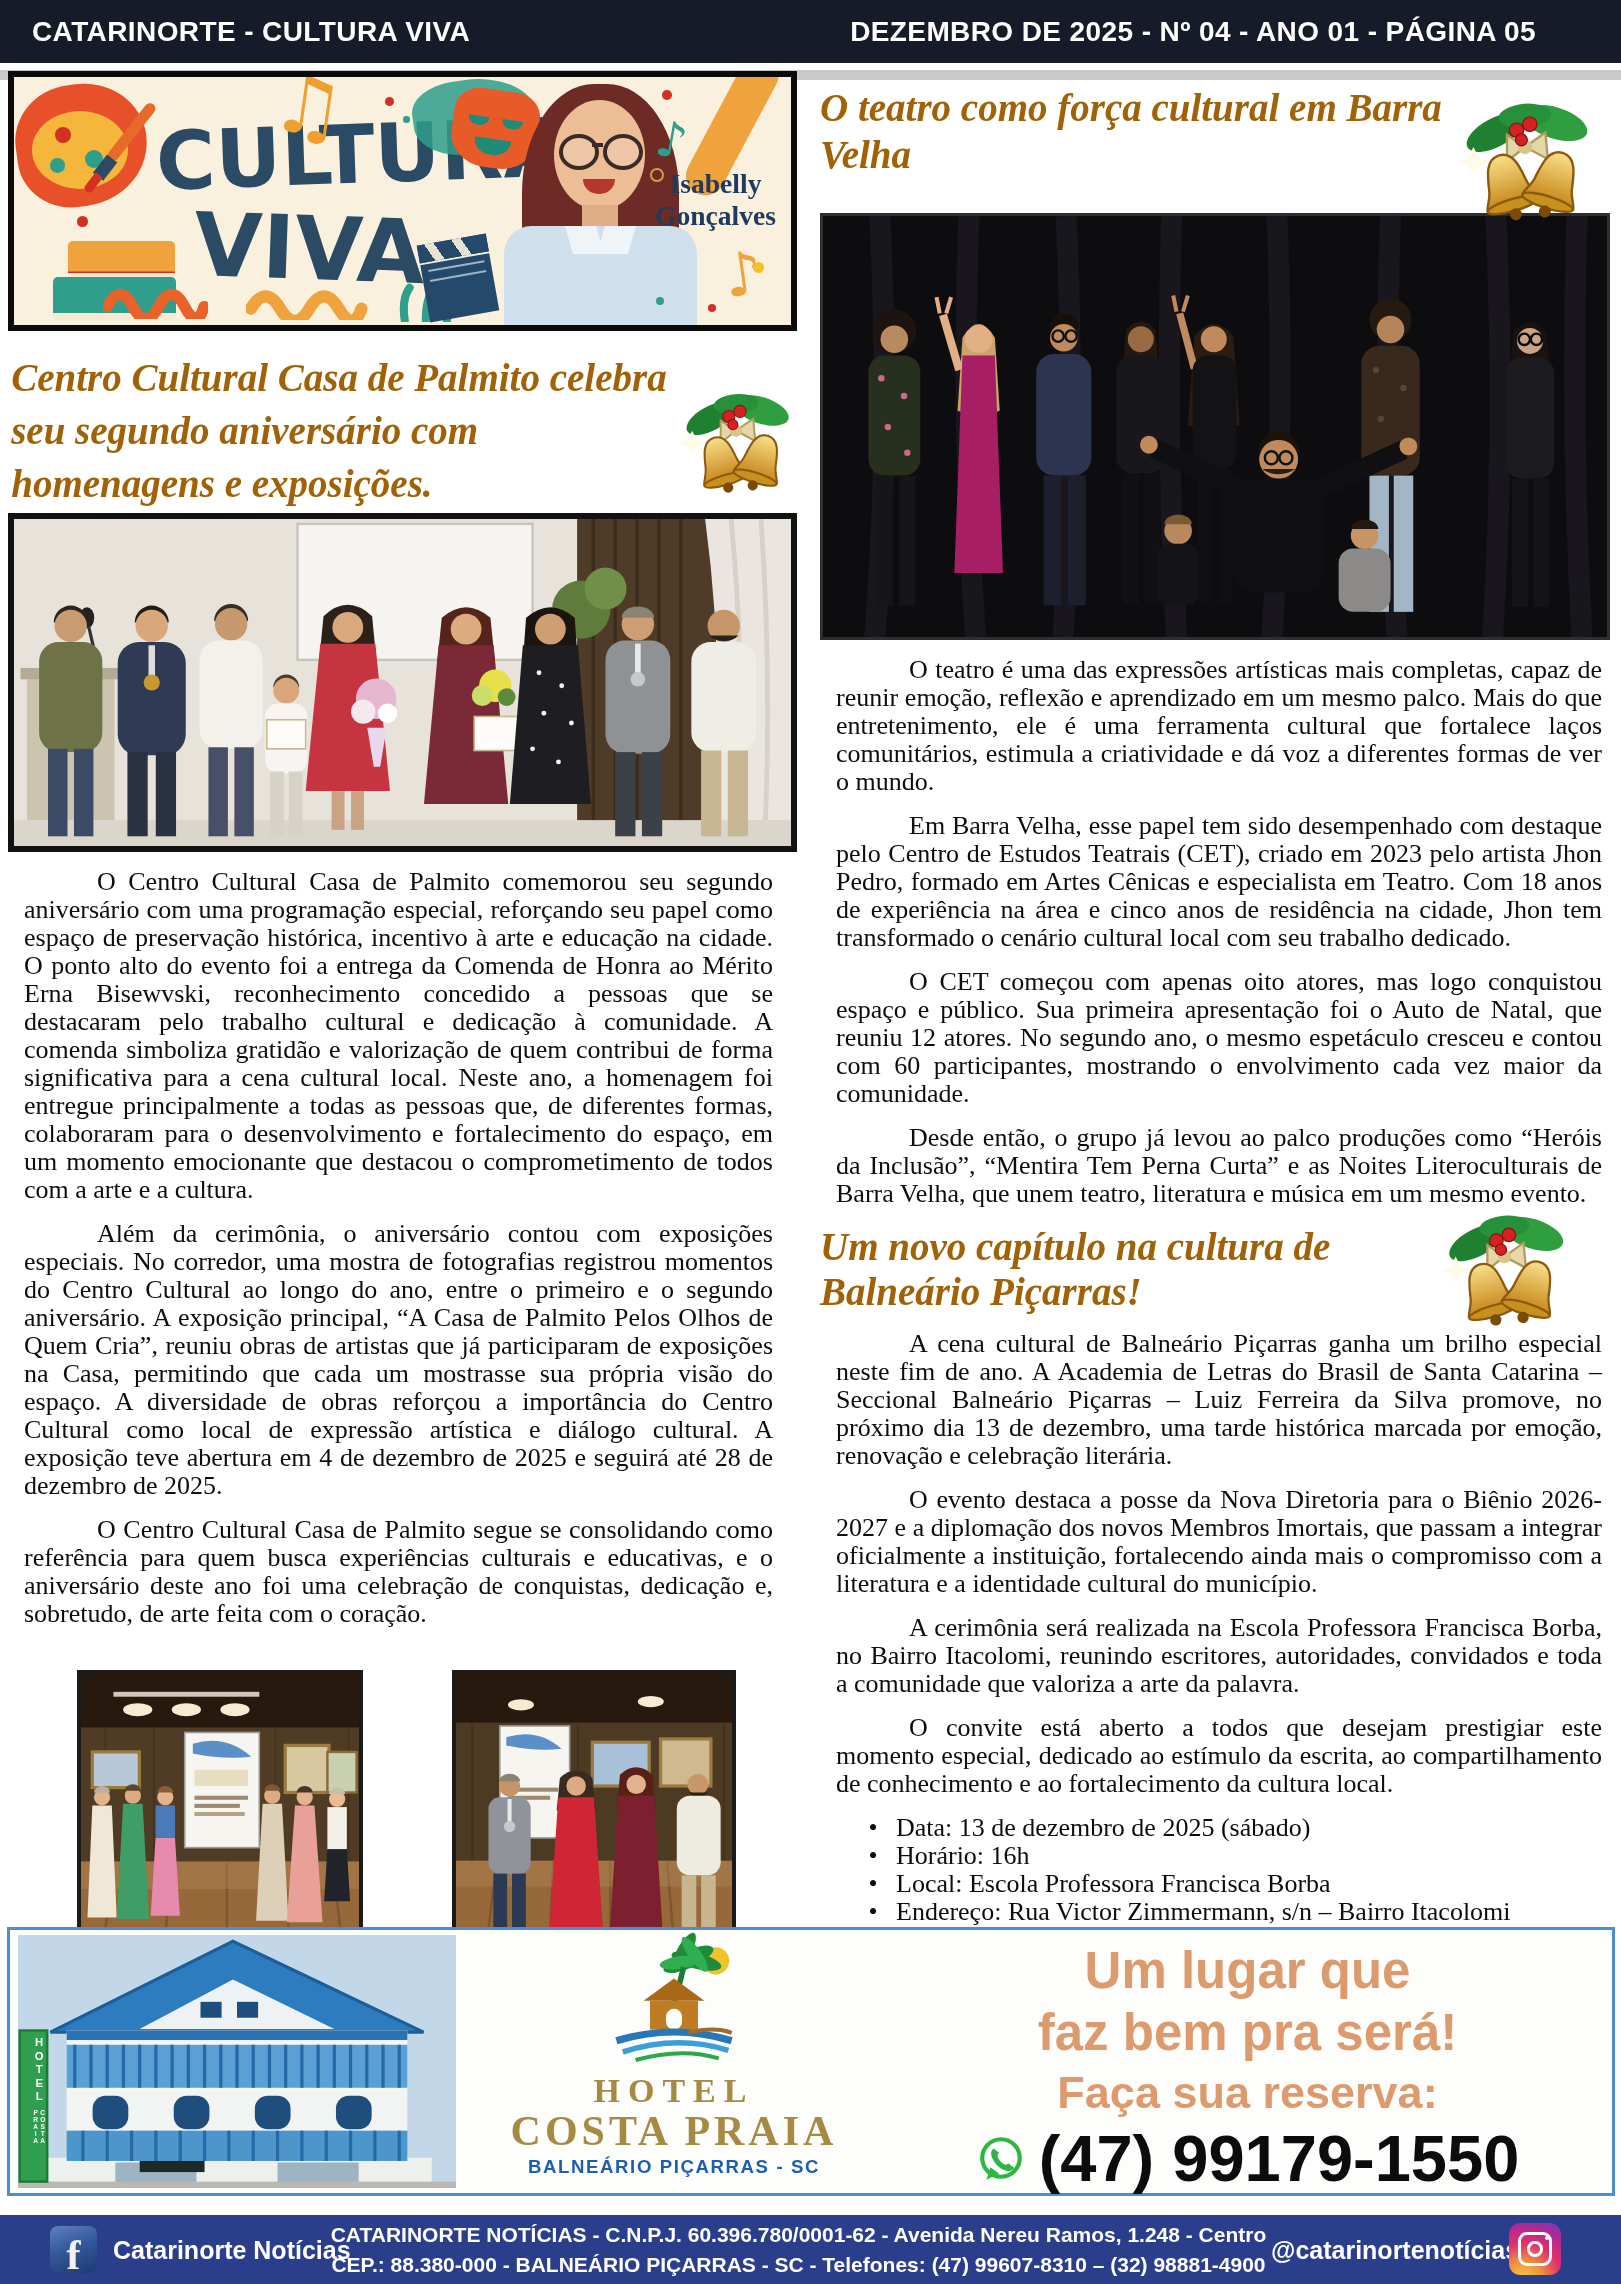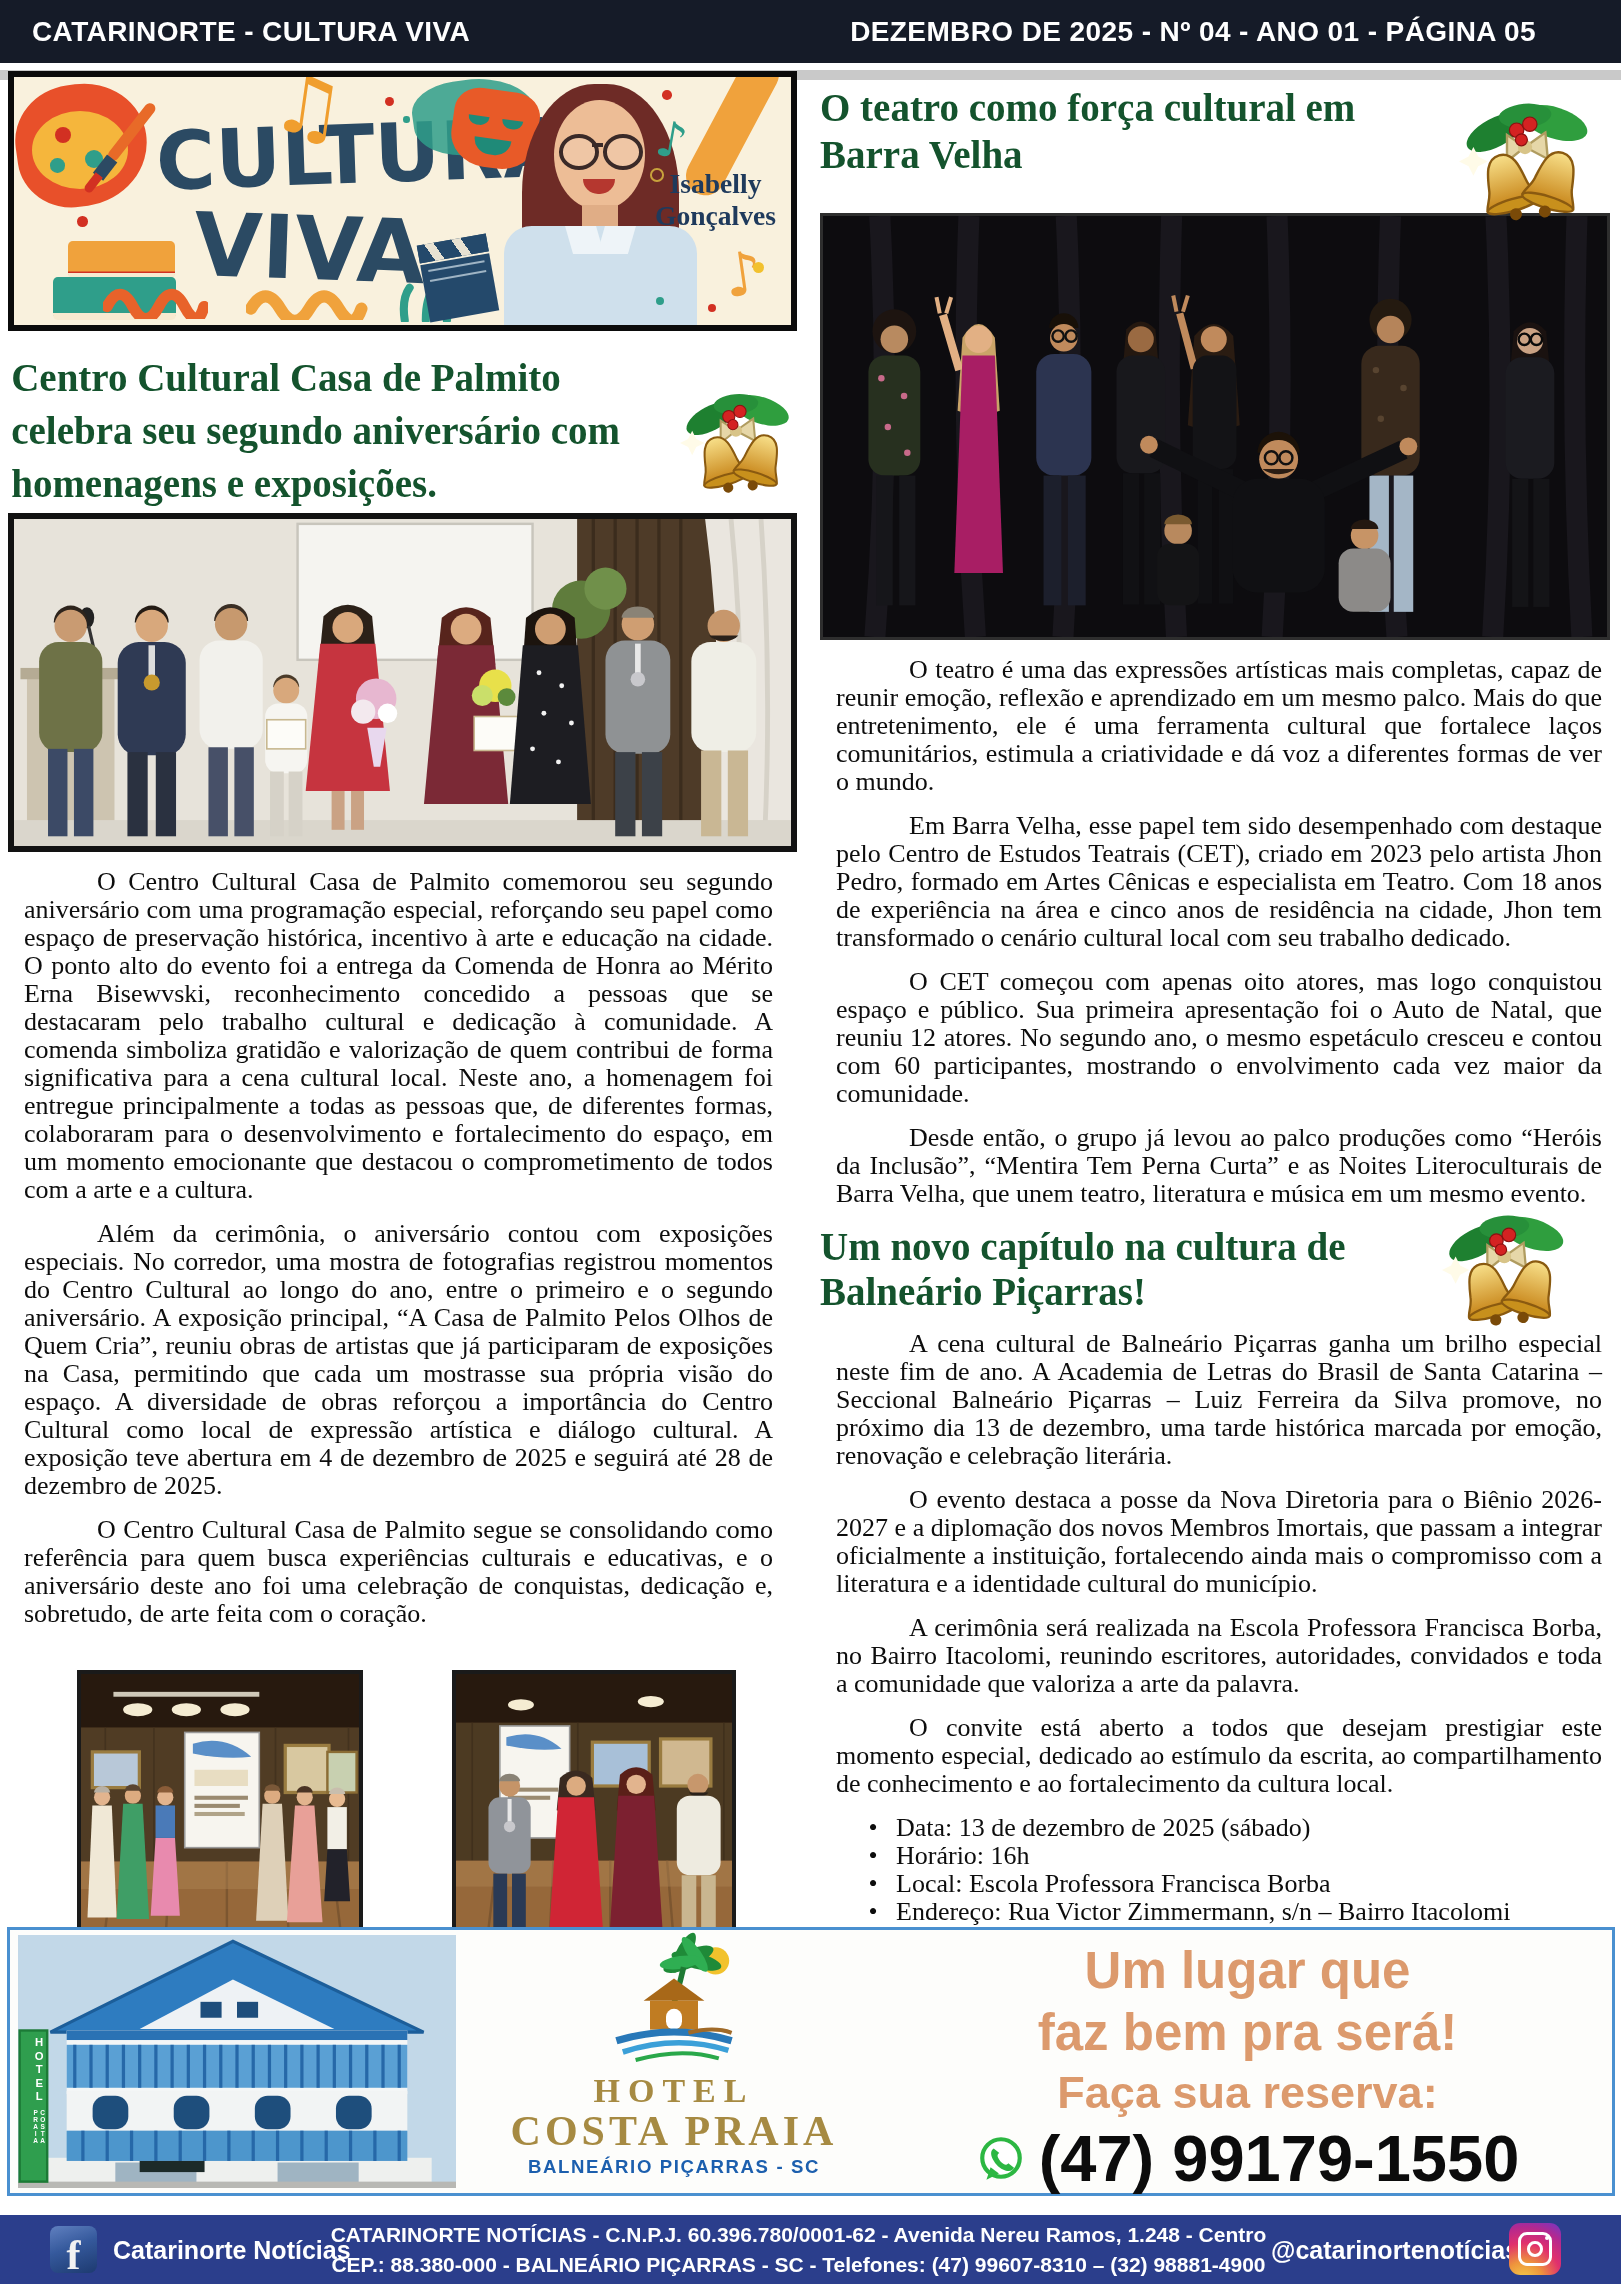--- a/index.html
+++ b/index.html
@@ -26,21 +26,21 @@
   .note{font-family:"DejaVu Sans", sans-serif;line-height:1;}
   .dot{border-radius:50%;}
   
   .av-hair{background:#6e2b26;border-radius:46% 46% 34% 34%;}
   .av-face{background:#edbd96;border-radius:50%;}
   .av-shirt{background:#cfe0ec;border-radius:27.6px 27.6px 0 0;}
   .av-glass{border:4px solid #3a2a28;border-radius:50%;background:rgba(255,255,255,.15);}
   .name{font-weight:bold;color:#1f3a5c;font-size:27.6px;line-height:32px;text-align:center;}
 
   
-  .headline{font-weight:bold;font-size:39px;line-height:53px;color:#14532d;}
+  .headline{font-style:italic;font-weight:bold;font-size:39px;line-height:53px;color:#a16207;}
   .headline.r1{width:624px;line-height:47px;margin:0;}
   .headline.r2{width:600px;line-height:45px;position:relative;}
   .hl-wrap{position:relative;}
   .body p{margin:16px;text-indent:73px;text-align:justify;font-size:26px;line-height:28px;}
   .body.left-b{width:781px;margin-top:11.3px;}
   .body.right-b{width:798px;}
   ul.blist{list-style:none;margin:0;padding:0 0 0 47px;font-size:26px;line-height:28px;}
   ul.blist li{position:relative;padding-left:29px;}
   ul.blist li::before{content:"•";position:absolute;left:1.6px;top:0;}
   .closing{font-size:26px;line-height:27.6px;padding-left:76px;font-family:Liberation Mono, monospace;}

